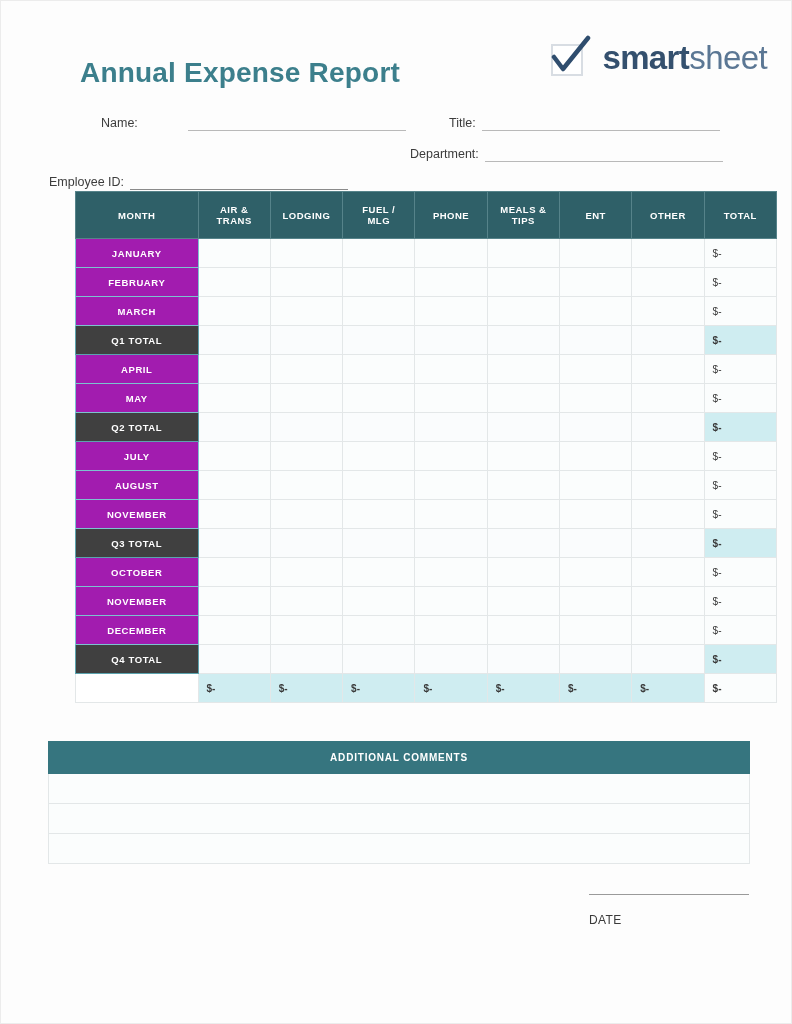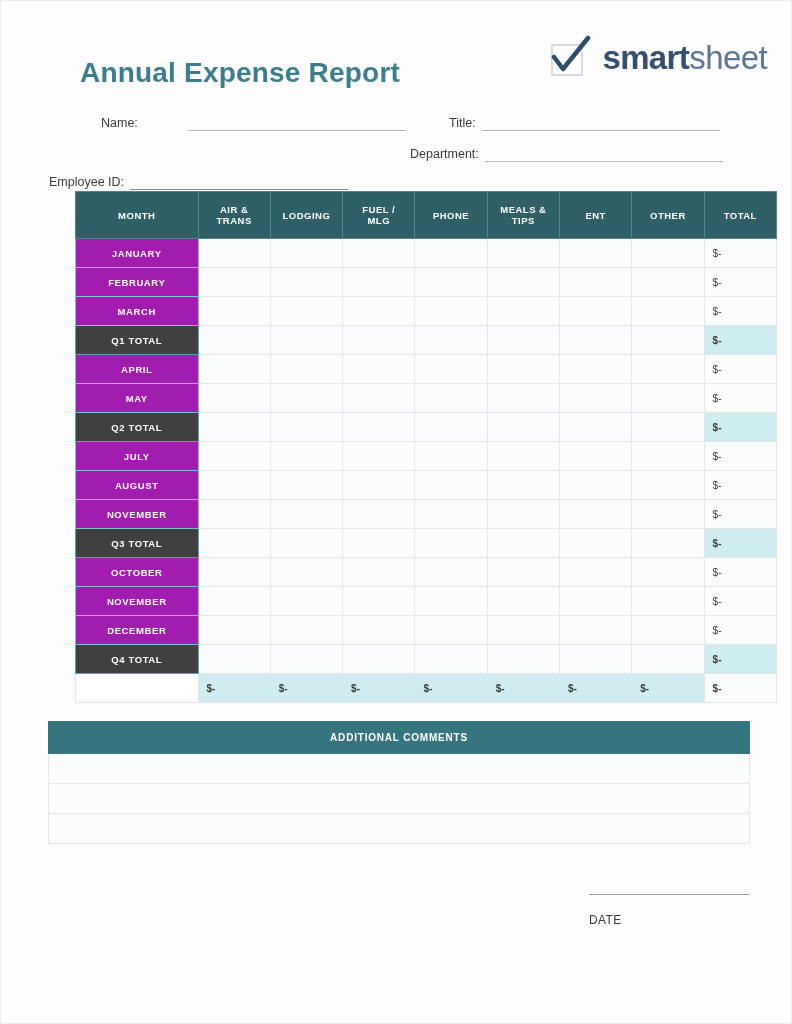--- a/index.html
+++ b/index.html
@@ -189,21 +189,21 @@
     font-weight: bold;
   }
   tr.grand td.total-cell {
     background: #fbfdfd;
   }
 
   
   .comments {
     position: absolute;
     left: 47px;
-    top: 720px;
+    top: 740px;
     width: 702px;
     border-collapse: collapse;
     table-layout: fixed;
   }
   .comments th {
     background: #36757f;
     color: #ffffff;
     font-size: 10px;
     font-weight: bold;
     letter-spacing: 0.8px;

